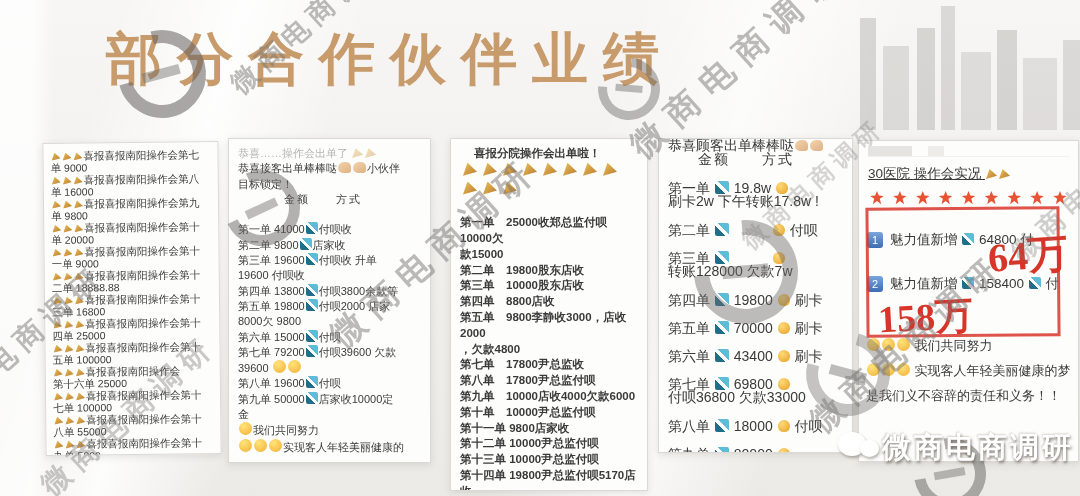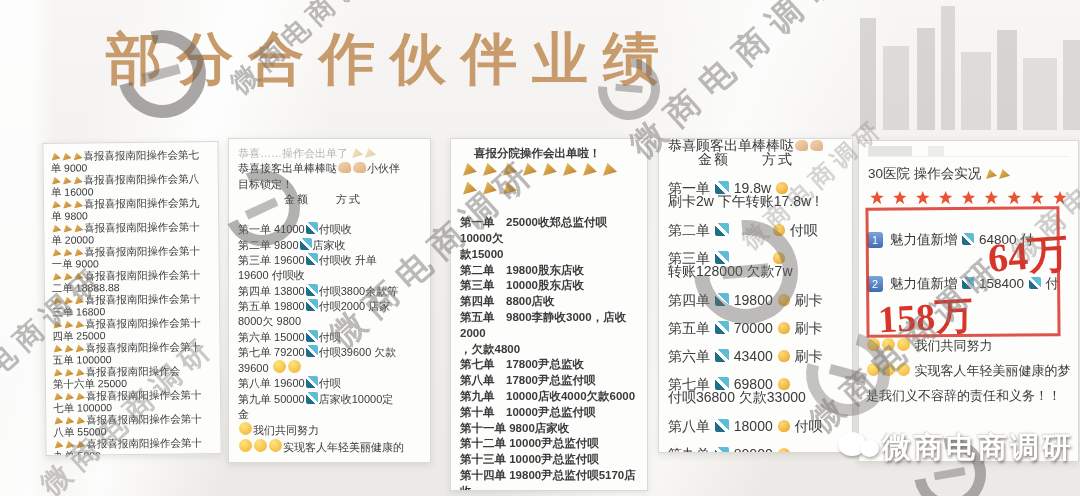--- a/index.html
+++ b/index.html
@@ -33,21 +33,21 @@
   .p3 .ico-party{width:14px;height:13px;margin:1px 3px;}
   .ico-muscle{width:13px;height:11px;border-radius:6px 5px 3px 5px;background:linear-gradient(145deg,#f2d3ae,#dfb183);}
   .ico-chart{width:12px;height:12px;border-radius:2px;background:linear-gradient(45deg,#1f6f8b 40%,#ffffff 40% 56%,#5dbcd6 56%);}
   .p4 .ico-chart{width:14px;height:13px;}
   .ico-fist{width:12px;height:12px;border-radius:50% 50% 46% 46%;background:radial-gradient(circle at 35% 32%,#ffd978,#e5a127);}
   .ico-face{width:13px;height:13px;border-radius:50%;background:radial-gradient(circle at 36% 30%,#ffe47a,#f2ae35);}
   .ico-fw{width:14px;height:14px;background:#e85433;clip-path:polygon(50% 0,63% 33%,98% 35%,70% 56%,80% 95%,50% 72%,20% 95%,30% 56%,2% 35%,37% 33%);}
   
   .p5-topbar{height:10px;border-bottom:1px solid #eceae6;opacity:.6;margin:0 2px 8px 2px;
     background:linear-gradient(90deg,#d7d5d0 0 22%,transparent 22% 30%,#e3e1dc 30% 38%,transparent 38%);}
-  .p5-title{font-size:13.5px;margin:4px 0 8px 2px;}
+  .p5-title{font-size:13.5px;margin:4px 0 8px 2px;text-decoration:underline;}
   .p5-fireworks{display:flex;justify-content:space-between;padding:0 3px;margin:6px 0 2px 0;}
   .p5-row{display:flex;align-items:center;margin:26px 0 0 1px;font-size:13.5px;white-space:pre;}
   .badge{display:inline-flex;width:16px;height:16px;margin-right:7px;border-radius:3px;flex:none;
     background:linear-gradient(180deg,#7aa6dc,#3e6cb2);color:#fff;font-size:11px;align-items:center;justify-content:center;}
   .p5-footer{margin-top:44px;}
   .p5-footer .line{margin-top:7px;font-size:13px;}
   
   .redbox{position:absolute;left:866px;top:207px;width:188px;height:124px;
     border:3px solid #d8352a;opacity:.85;transform:rotate(-.5deg);}
   .redtext{position:absolute;color:#d8352a;font-family:"Liberation Serif",serif;font-weight:700;white-space:nowrap;}

